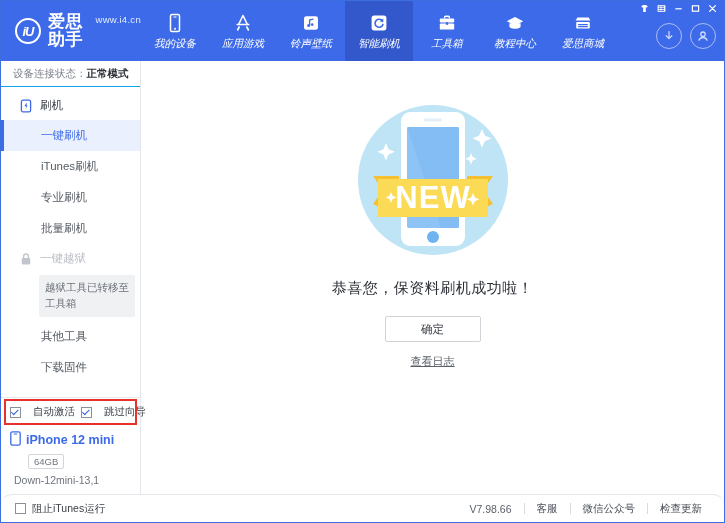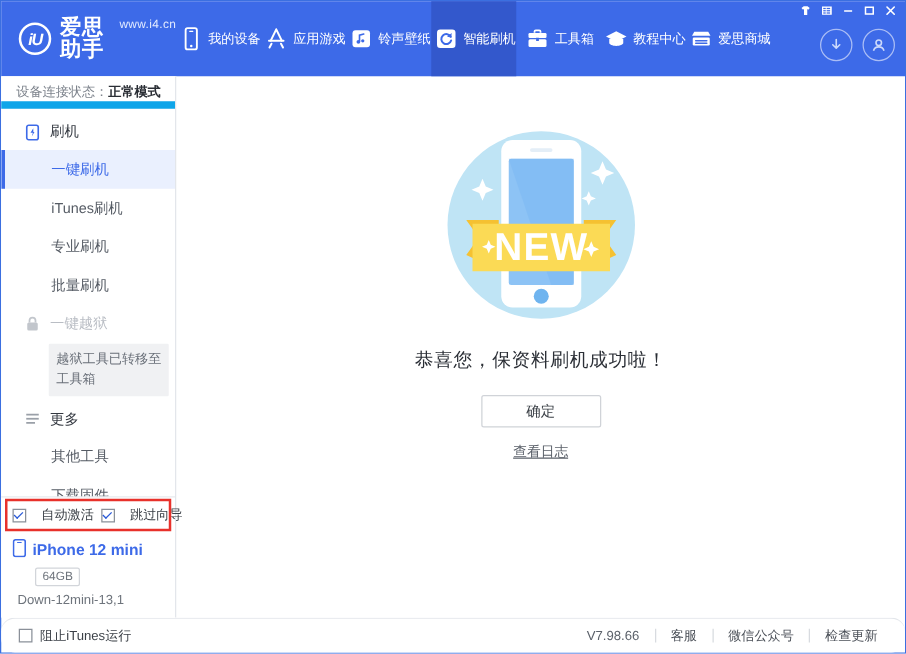--- a/index.html
+++ b/index.html
@@ -55,26 +55,27 @@
   }
 
   .nav {
     display: flex;
     align-items: stretch;
     height: 60px;
   }
   .nav-item {
     width: 68px;
     display: flex;
-    flex-direction: row;
+    flex-direction: column;
     align-items: center;
     justify-content: center;
     gap: 3px;
     cursor: pointer;
     color: #ffffff;
+    font-style: italic;
   }
   .nav-item.active { background: #3358cc; }
   .nav-icon {
     width: 22px; height: 22px;
     display: flex; align-items: center; justify-content: center;
   }
   .nav-icon svg { display: block; }
   .nav-label { font-size: 10.5px; color: #ffffff; white-space: nowrap; }
 
   .topbar-right {
@@ -114,23 +115,23 @@
     width: 140px;
     flex: 0 0 140px;
     border-right: 1px solid #e3e6eb;
     background: #ffffff;
     display: flex;
     flex-direction: column;
     position: relative;
   }
   .status-row {
     height: 26px;
-    display: flex; align-items: flex-end;
+    display: flex; align-items: center;
     padding-left: 12px;
-    border-bottom: 6px solid #0ea5e9;
+    border-bottom: 1px solid #0ea5e9;
     font-size: 10.5px;
     color: #7d838c;
     white-space: nowrap;
   }
   .status-row b { color: #2b2f36; font-weight: bold; }
 
   .side-scroll { flex: 1; overflow: hidden; padding-top: 4px; position: relative; }
 
   .group-head {
     display: flex; align-items: center; gap: 7px;
@@ -471,30 +472,20 @@
             <svg width="14" height="14" viewBox="0 0 14 14">
                 <rect x="2.8" y="6" width="8.4" height="6.4" rx="1.2" fill="#c2c6cc"></rect>
                 <path d="M4.6 6 V4.4 a2.4 2.4 0 0 1 4.8 0 V6" fill="none" stroke="#c2c6cc" stroke-width="1.4"></path>
               </svg>
           </span>
           <span>一键越狱</span>
         </div>
 
         <div class="tooltip">越狱工具已转移至工具箱</div>
 
-        <div class="group-head">
-          <span class="grp-ico">
-            <svg width="14" height="14" viewBox="0 0 14 14">
-                <rect x="2" y="3" width="10" height="1.4" fill="#9aa0a8"></rect>
-                <rect x="2" y="6.3" width="10" height="1.4" fill="#9aa0a8"></rect>
-                <rect x="2" y="9.6" width="7" height="1.4" fill="#9aa0a8"></rect>
-              </svg>
-          </span>
-          <span>更多</span>
-        </div>
 
         <div class="side-item">
           <span>其他工具</span>
         </div>
         <div class="side-item">
           <span>下载固件</span>
         </div>
 
       </div>
 

